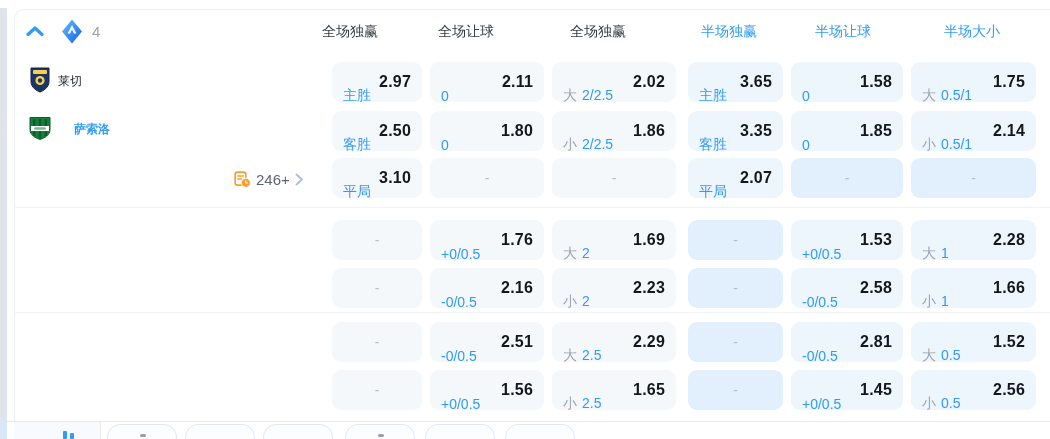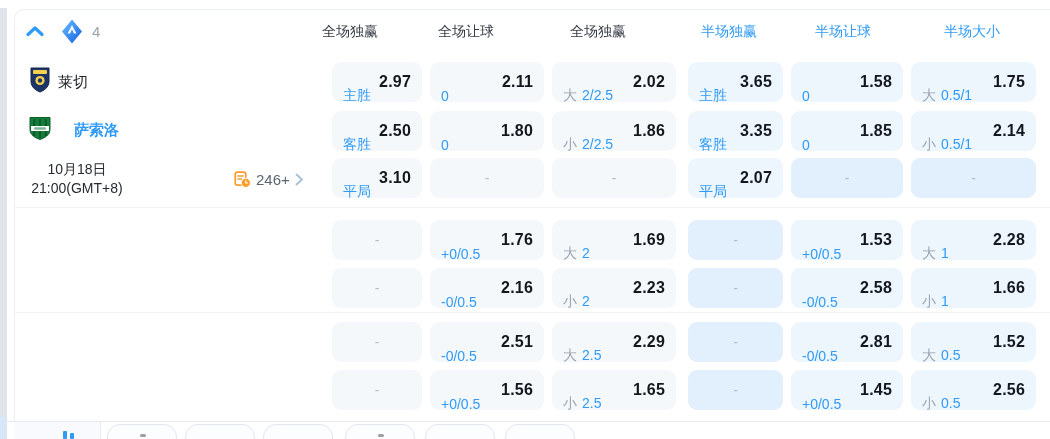--- a/index.html
+++ b/index.html
@@ -24,21 +24,21 @@
   .collapse-btn{width:18px;height:28px;display:flex;align-items:center;justify-content:center;cursor:pointer;}
   .league-logo{margin-left:17px;width:22px;height:25px;display:flex;align-items:center;}
   .league-title{margin-left:13px;font-size:17px;font-weight:700;color:#15181c;letter-spacing:.5px;}
   .match-count{margin-left:9px;font-size:15px;color:#9aa3ae;}
 
   .col-h{position:absolute;top:23px;transform:translateX(-50%);font-size:14px;color:#363c45;white-space:nowrap;}
   .col-h.accent{color:#2f9bf6;}
 
   
   .team-badge{position:absolute;}
-  .team-name{position:absolute;left:58px;font-size:15px;color:#22262b;white-space:nowrap;}
+  .team-name{position:absolute;left:58px;font-size:12px;color:#22262b;white-space:nowrap;}
   .team-name.away{font-weight:700;color:#2f9bf6;}
   .date-block{position:absolute;left:14px;top:160px;width:126px;text-align:center;
               font-size:14px;line-height:19px;color:#262b31;}
   .markets-link{position:absolute;left:234px;top:170px;height:18px;display:flex;align-items:center;gap:5px;cursor:pointer;}
   .markets-label{font-size:15px;color:#5b6570;}
 
   
   .cell{position:absolute;height:40px;border-radius:9px;display:flex;align-items:center;
         justify-content:space-between;padding:0 11px;box-sizing:border-box;cursor:pointer;}
   .cell.ft{background:#f5f8fb;}
@@ -116,24 +116,20 @@
       <path d="M2 1.5 h20 v12 c0 5.5 -5.5 8.5 -10 10 c-4.5 -1.5 -10 -4.5 -10 -10 Z" fill="#157f3c" stroke="#0d5c2a"></path>
       <rect x="5" y="3" width="2.4" height="17" fill="#0d5c2a"></rect>
       <rect x="10.8" y="3" width="2.4" height="19" fill="#0d5c2a"></rect>
       <rect x="16.6" y="3" width="2.4" height="17" fill="#0d5c2a"></rect>
       <rect x="3" y="10" width="18" height="5" fill="#ffffff"></rect>
       <rect x="6" y="11.2" width="12" height="2.6" rx="1.3" fill="#157f3c" opacity=".55"></rect>
     </svg>
   </span>
   <span class="team-name away" style="top:121px;margin-left:16px;">萨索洛</span>
 
-  <div class="date-block">
-    <div>10月18日</div>
-    <div>21:00(GMT+8)</div>
-  </div>
 
   <div class="markets-link">
     <svg width="17" height="17" viewBox="0 0 17 17">
       <rect x="1.2" y="1.2" width="10.6" height="13" rx="2.4" fill="none" stroke="#ff9c2b" stroke-width="1.7"></rect>
       <line x1="3.8" y1="5" x2="9.2" y2="5" stroke="#ff9c2b" stroke-width="1.5" stroke-linecap="round"></line>
       <line x1="3.8" y1="8" x2="7.6" y2="8" stroke="#ff9c2b" stroke-width="1.5" stroke-linecap="round"></line>
       <circle cx="11.8" cy="11.8" r="4.6" fill="#ff9c2b" stroke="#ffffff" stroke-width="1"></circle>
       <path d="M11.8 9.8 v2.2 h1.8" fill="none" stroke="#ffffff" stroke-width="1.2" stroke-linecap="round"></path>
     </svg>
     <span class="markets-label">246+</span>

